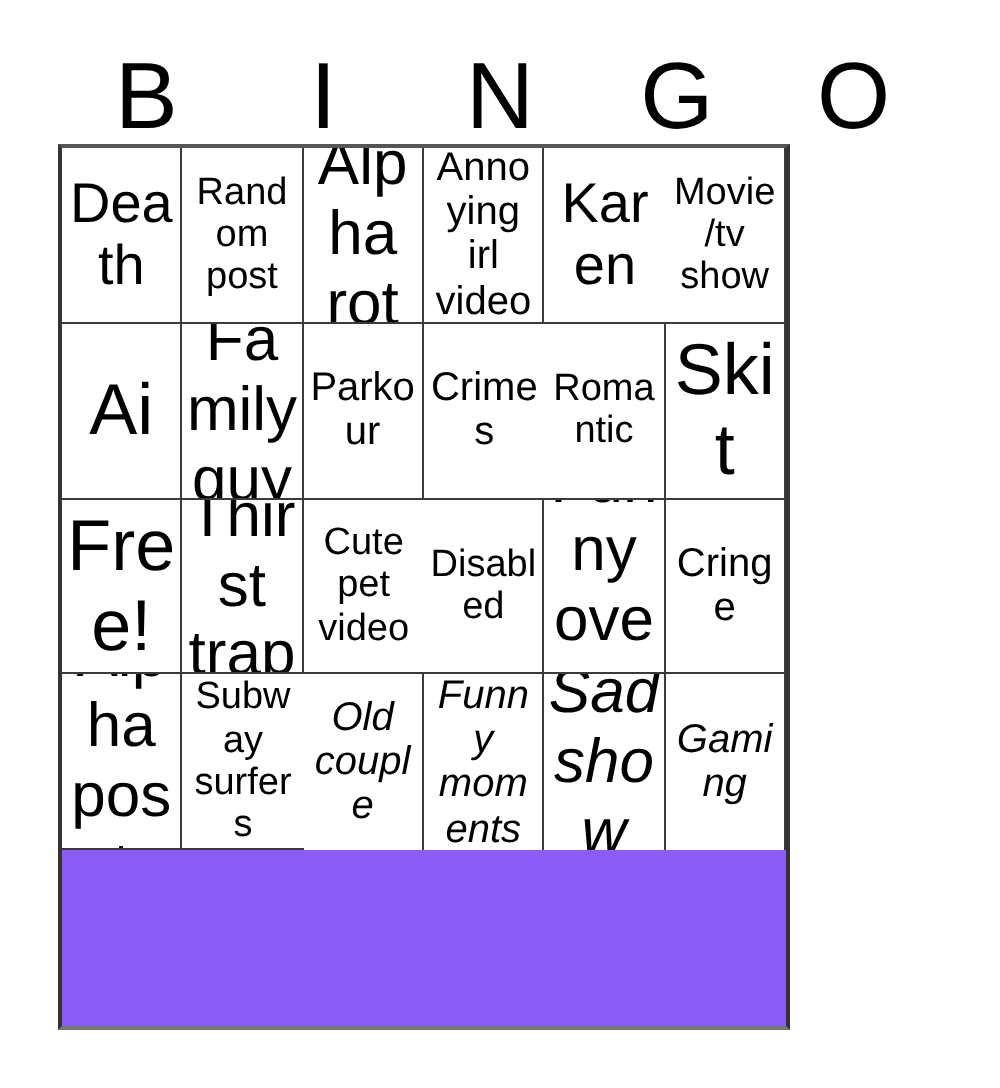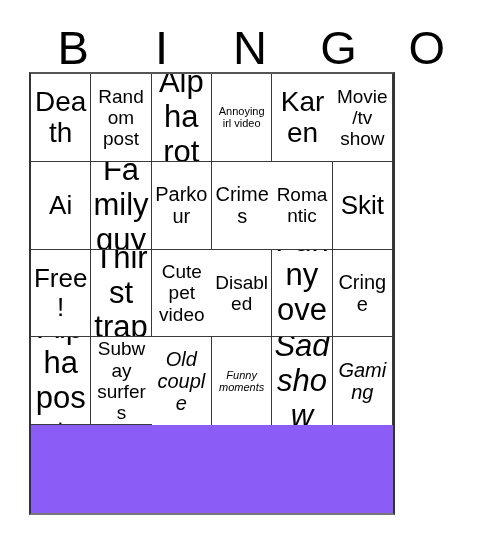--- a/index.html
+++ b/index.html
@@ -80,26 +80,26 @@
 
   .cell-text {
     display: block;
     width: 100%;
     line-height: 1.12;
     word-wrap: break-word;
     color: #000000;
   }
 
   
-  .sz-xxl .cell-text { font-size: 26px; }
+  .sz-xxl .cell-text { font-size: 36px; }
   .sz-xl  .cell-text { font-size: 31px; }
   .sz-lg  .cell-text { font-size: 28px; }
   .sz-md  .cell-text { font-size: 20px; }
   .sz-sm  .cell-text { font-size: 19px; text-align: center; }
-  .sz-xs  .cell-text { font-size: 11px; }
+  .sz-xs  .cell-text { font-size: 20px; }
 </style>
 </head>
 <body>
 
 <div id="bingo-card">
 
   <div id="header-row">
     <div class="header-letter">
       <span>B</span>
     </div>

